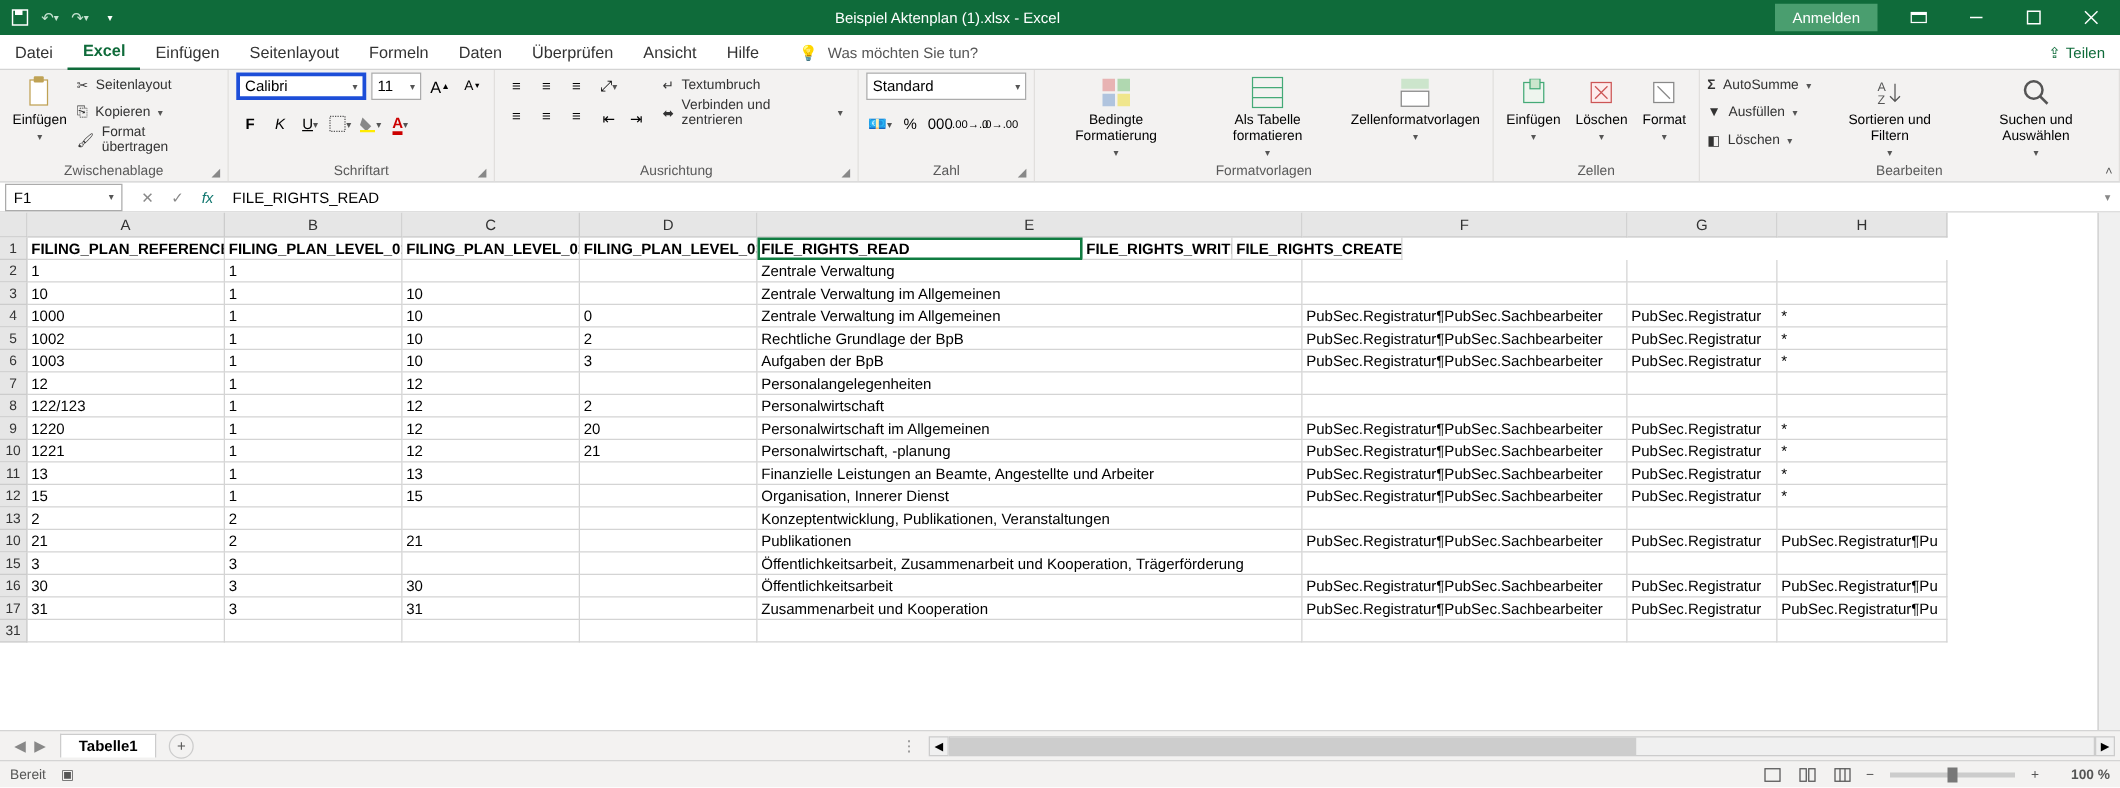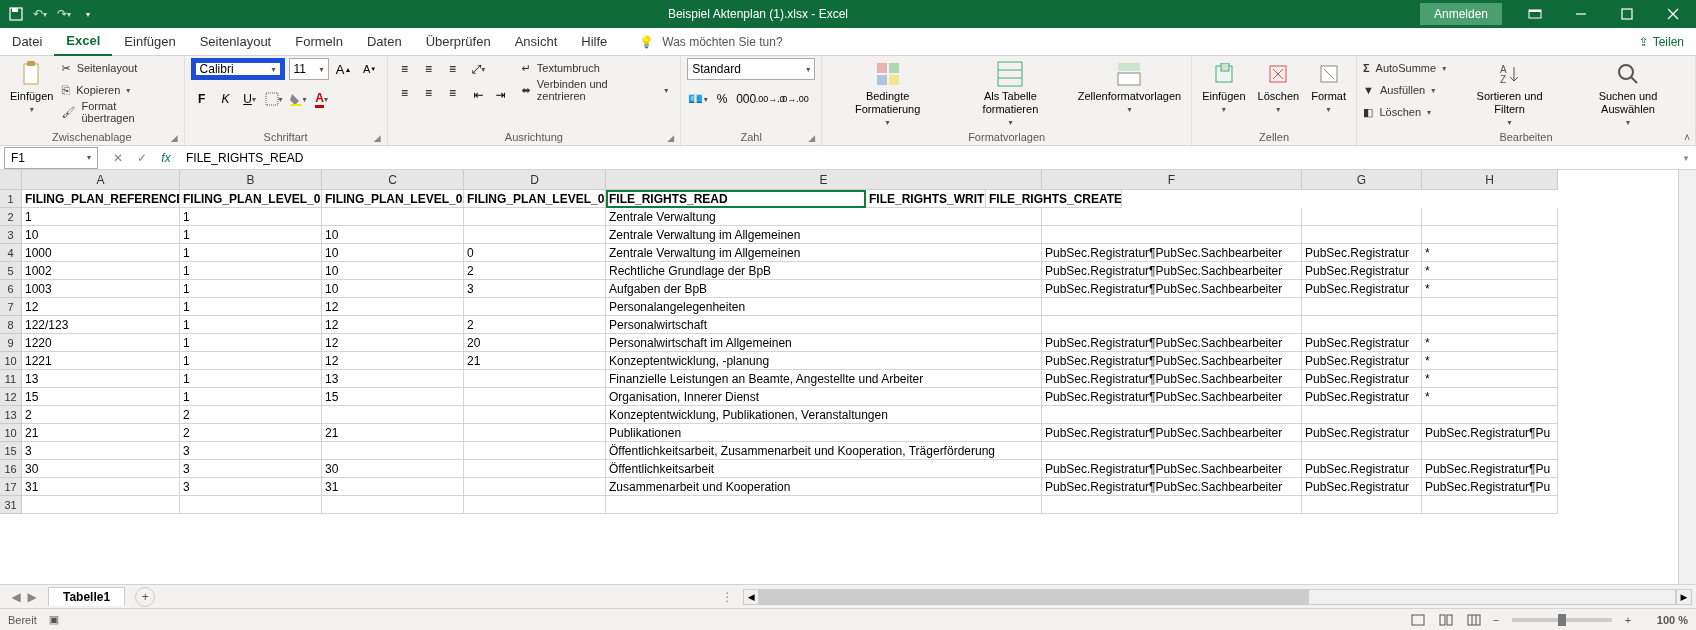--- a/index.html
+++ b/index.html
@@ -29,21 +29,21 @@
   .big-btn { display: flex; flex-direction: column; align-items: center; justify-content: center; padding: 2px 4px; cursor: pointer; gap: 2px; }
   .big-btn .icon-box { width: 28px; height: 28px; display: flex; align-items: center; justify-content: center; }
   .big-btn .lbl { font-size: 11px; text-align: center; line-height: 1.2; }
   .big-btn .caret { font-size: 8px; color: #555; }
   
   .stack-items { display: flex; flex-direction: column; gap: 2px; font-size: 11px; color: #333; }
   .stack-items div { display: flex; align-items: center; gap: 6px; cursor: pointer; height: 20px; padding-right: 6px; }
   
   .font-row1 { display: flex; align-items: center; gap: 4px; }
   .font-row2 { display: flex; align-items: center; gap: 2px; margin-top: 4px; }
-  .font-name-box { width: 94px; height: 22px; border: 5px solid #1d4ed8; background: #fff; font-size: 12px; padding: 0 4px; display: flex; align-items: center; justify-content: space-between; }
+  .font-name-box { width: 104px; height: 22px; border: 3px solid #1d4ed8; background: #fff; font-size: 12px; padding: 0 4px; display: flex; align-items: center; justify-content: space-between; }
   .font-size-box { width: 40px; height: 22px; border: 1px solid #ababab; background: #fff; font-size: 12px; padding: 0 4px; display: flex; align-items: center; justify-content: space-between; }
   .fmt-btn { width: 22px; height: 22px; display: flex; align-items: center; justify-content: center; cursor: pointer; border: 1px solid transparent; }
   
   .align-grid { display: grid; grid-template-columns: repeat(3, 22px); grid-template-rows: repeat(2, 22px); gap: 2px; }
   
   .num-fmt-box { width: 128px; height: 22px; border: 1px solid #ababab; background: #fff; font-size: 12px; padding: 0 4px; display: flex; align-items: center; justify-content: space-between; margin-bottom: 4px; }
   .num-row { display: flex; gap: 2px; }
   
   .collapse-ribbon { position: absolute; right: 6px; bottom: 2px; font-size: 10px; color: #555; cursor: pointer; }
   
@@ -523,21 +523,21 @@
         <div class="cell" style="width: 260px;">PubSec.Registratur¶PubSec.Sachbearbeiter</div>
         <div class="cell" style="width: 120px;">PubSec.Registratur</div>
         <div class="cell" style="width: 136px;">*</div>
       </div>
       <div class="grid-row">
         <div class="row-h">10</div>
         <div class="cell" style="width: 158px;">1221</div>
         <div class="cell" style="width: 142px;">1</div>
         <div class="cell" style="width: 142px;">12</div>
         <div class="cell" style="width: 142px;">21</div>
-        <div class="cell" style="width: 436px;">Konzeptentwicklung, -planung</div>
+        <div class="cell" style="width: 436px;">Personalwirtschaft, -planung</div>
         <div class="cell" style="width: 260px;">PubSec.Registratur¶PubSec.Sachbearbeiter</div>
         <div class="cell" style="width: 120px;">PubSec.Registratur</div>
         <div class="cell" style="width: 136px;">*</div>
       </div>
       <div class="grid-row">
         <div class="row-h">11</div>
         <div class="cell" style="width: 158px;">13</div>
         <div class="cell" style="width: 142px;">1</div>
         <div class="cell" style="width: 142px;">13</div>
         <div class="cell" style="width: 142px;"></div>

